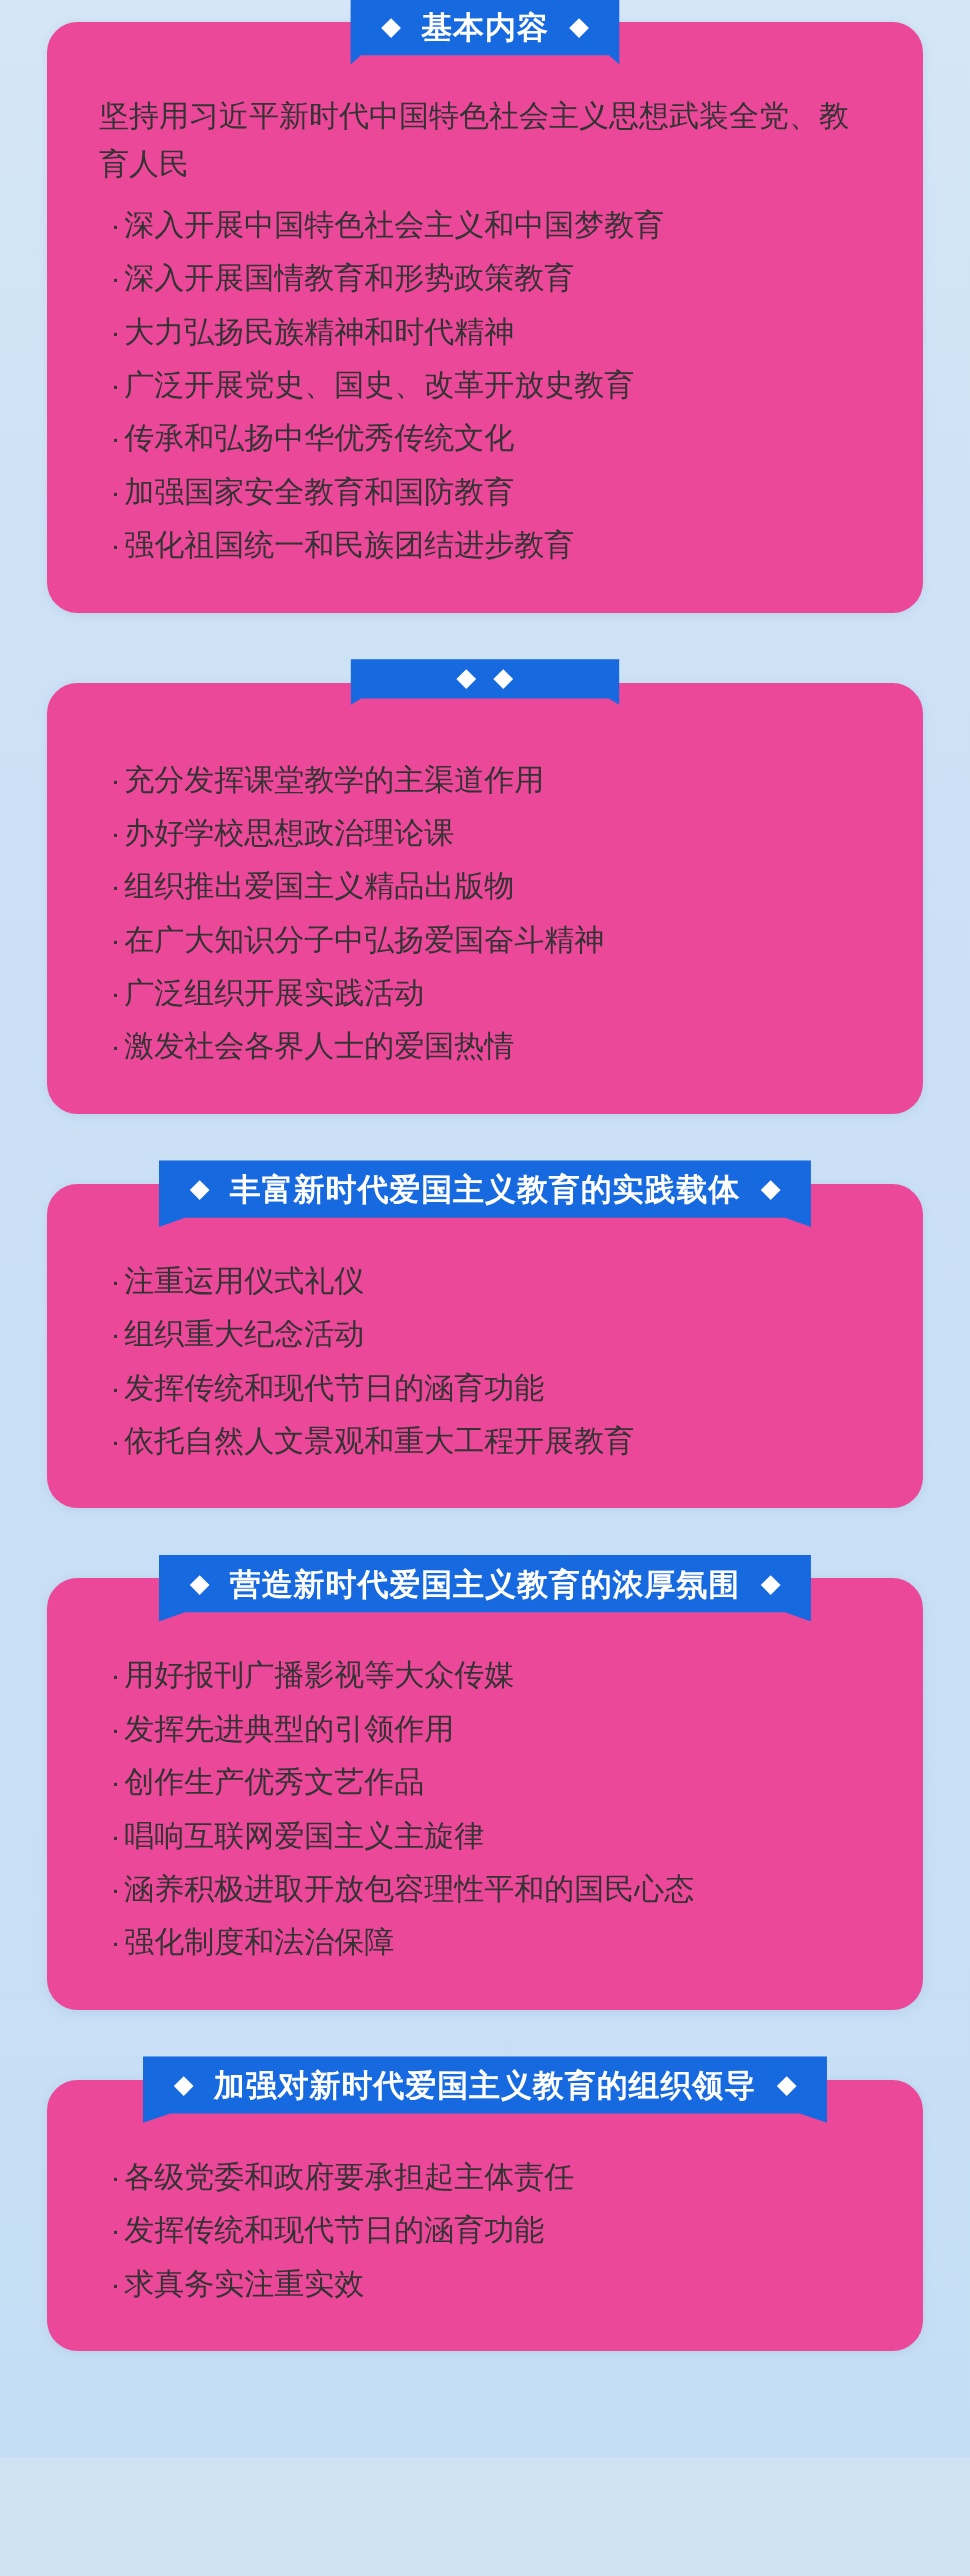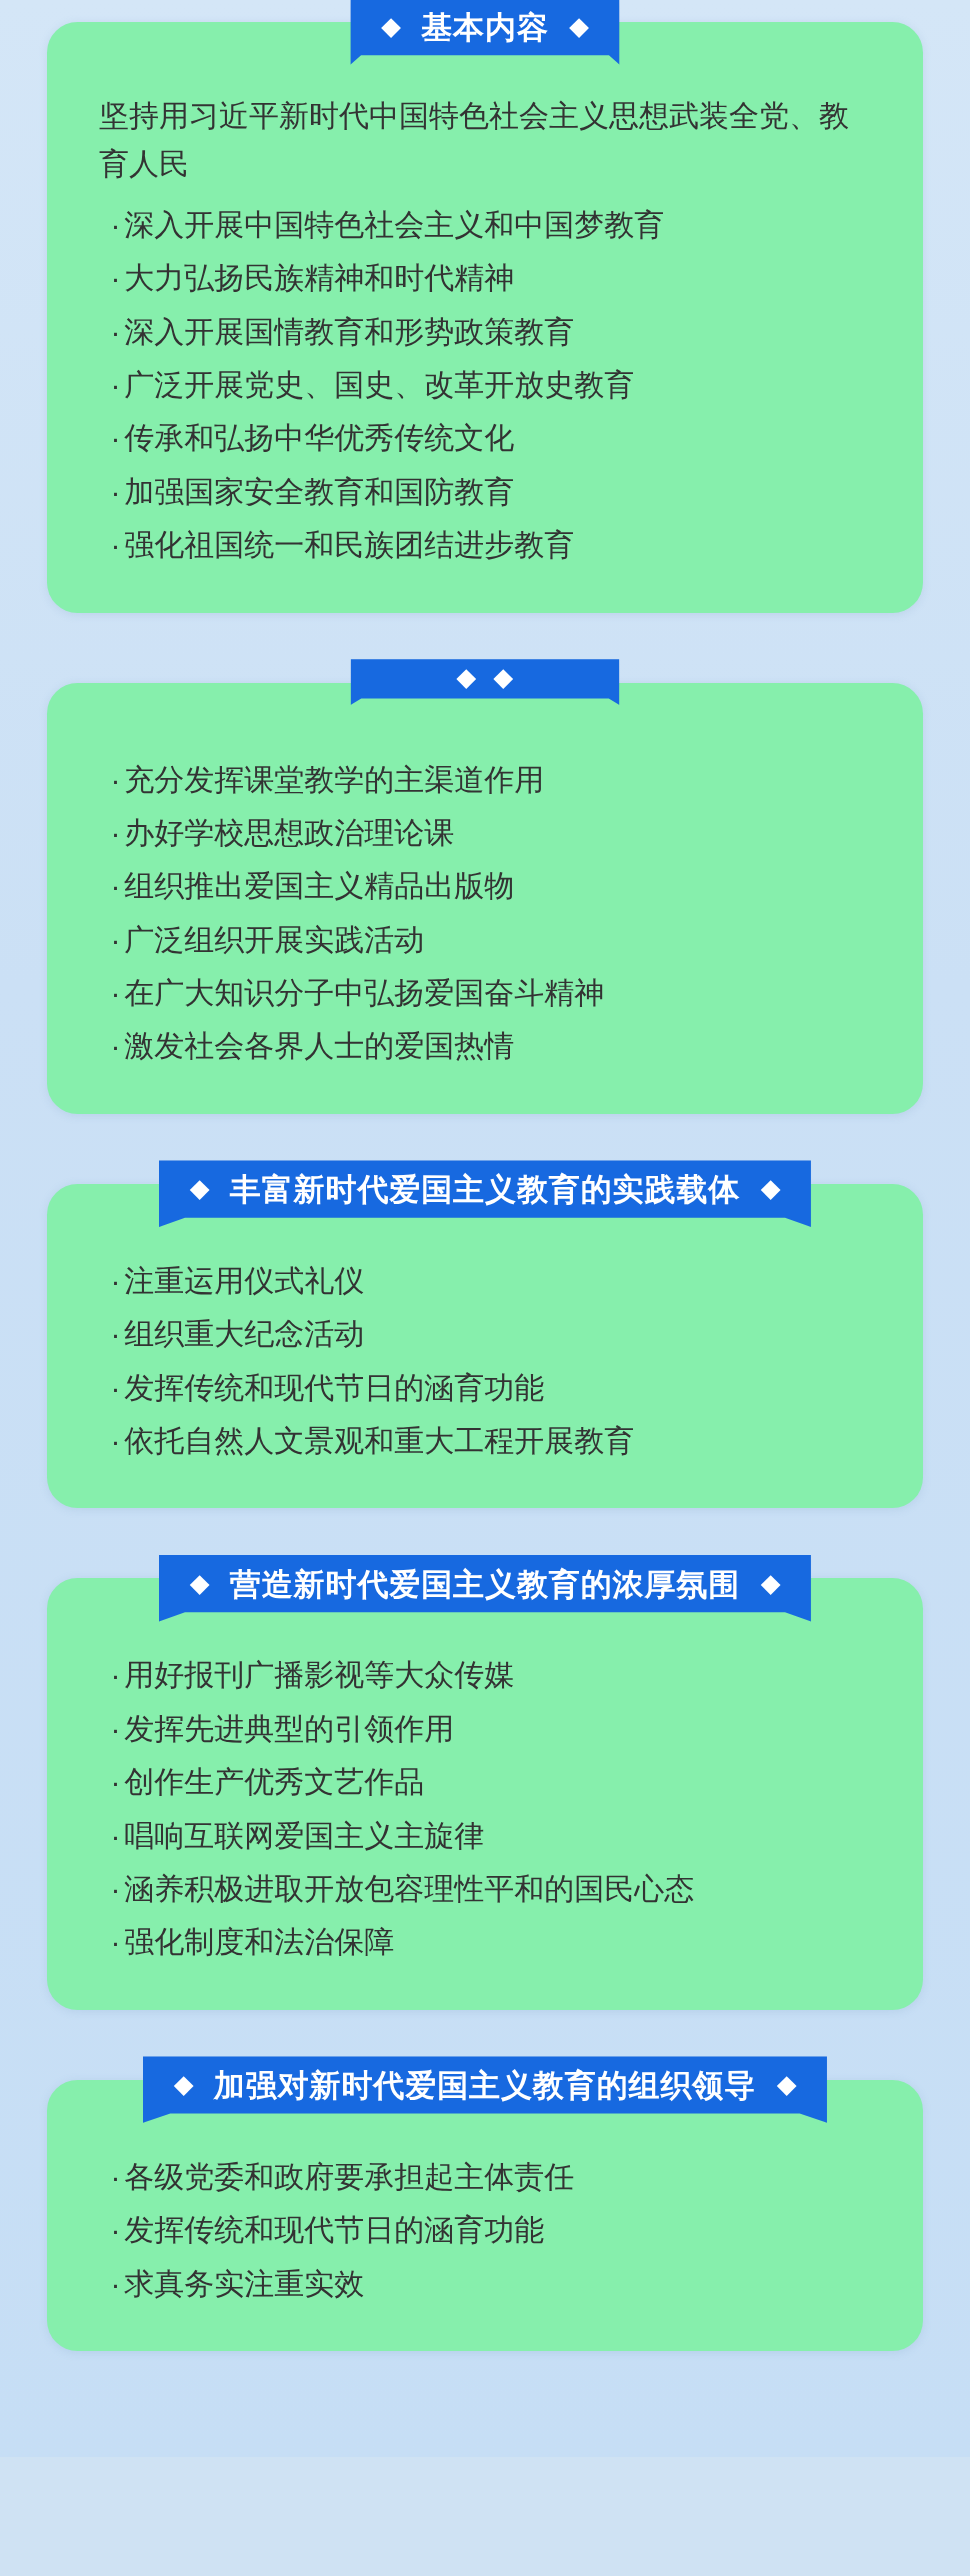--- a/index.html
+++ b/index.html
@@ -15,21 +15,21 @@
   .page {
     width: 970px;
     margin: 0 auto;
     padding: 21.6px 47px 0 47px;
   }
   .section {
     position: relative;
     margin-bottom: 70px;
   }
   .card {
-    background: #86efac;
+    background: #ec4899;
     border-radius: 30.5px;
     padding: 70px 52px 41px 52px;
     box-shadow: 0 1.8px 9px rgba(110,150,190,0.18);
   }
   .banner {
     position: absolute;
     top: -23.4px;
     left: 50%;
     transform: translateX(-50%);
     background: #1769e0;
@@ -78,42 +78,42 @@
 </style>
 </head>
 <body>
 
 <div class="page" id="page">
     <div class="section">
       <div class="card">
         <p class="intro">坚持用习近平新时代中国特色社会主义思想武装全党、教育人民</p>
         <ul class="items">
           <li><span class="dot">·</span><span>深入开展中国特色社会主义和中国梦教育</span></li>
+          <li><span class="dot">·</span><span>深入开展国情教育和形势政策教育</span></li>
           <li><span class="dot">·</span><span>大力弘扬民族精神和时代精神</span></li>
-          <li><span class="dot">·</span><span>深入开展国情教育和形势政策教育</span></li>
           <li><span class="dot">·</span><span>广泛开展党史、国史、改革开放史教育</span></li>
           <li><span class="dot">·</span><span>传承和弘扬中华优秀传统文化</span></li>
           <li><span class="dot">·</span><span>加强国家安全教育和国防教育</span></li>
           <li><span class="dot">·</span><span>强化祖国统一和民族团结进步教育</span></li>
         </ul>
       </div>
       <div class="banner">
         <span class="diamond"></span>
         <span class="btxt">基本内容</span>
         <span class="diamond"></span>
       </div>
     </div>
     <div class="section">
       <div class="card">
         <ul class="items">
           <li><span class="dot">·</span><span>充分发挥课堂教学的主渠道作用</span></li>
           <li><span class="dot">·</span><span>办好学校思想政治理论课</span></li>
           <li><span class="dot">·</span><span>组织推出爱国主义精品出版物</span></li>
+          <li><span class="dot">·</span><span>在广大知识分子中弘扬爱国奋斗精神</span></li>
           <li><span class="dot">·</span><span>广泛组织开展实践活动</span></li>
-          <li><span class="dot">·</span><span>在广大知识分子中弘扬爱国奋斗精神</span></li>
           <li><span class="dot">·</span><span>激发社会各界人士的爱国热情</span></li>
         </ul>
       </div>
       <div class="banner">
         <span class="diamond"></span>
         <span class="diamond"></span>
       </div>
     </div>
     <div class="section">
       <div class="card">

